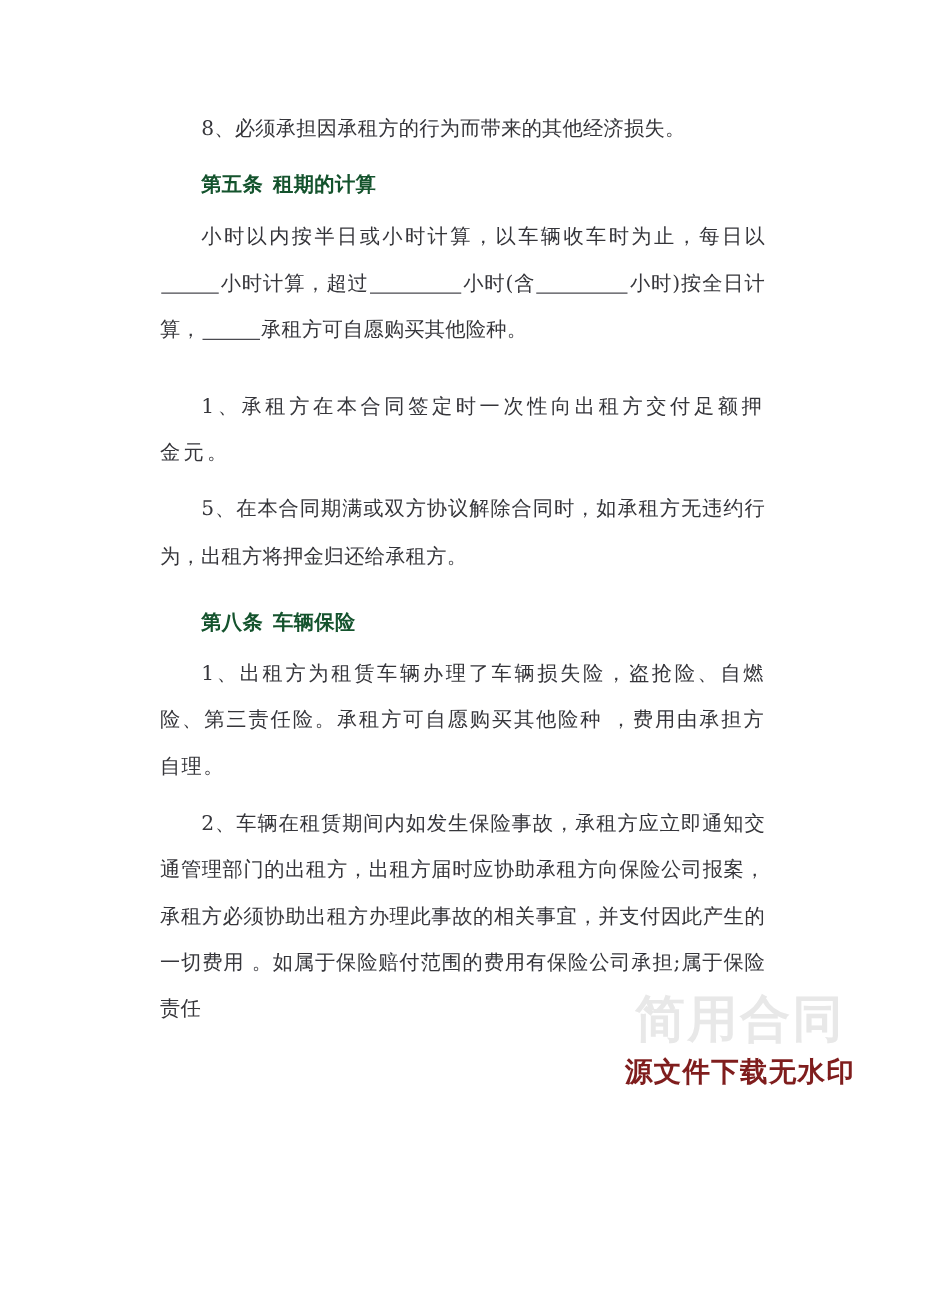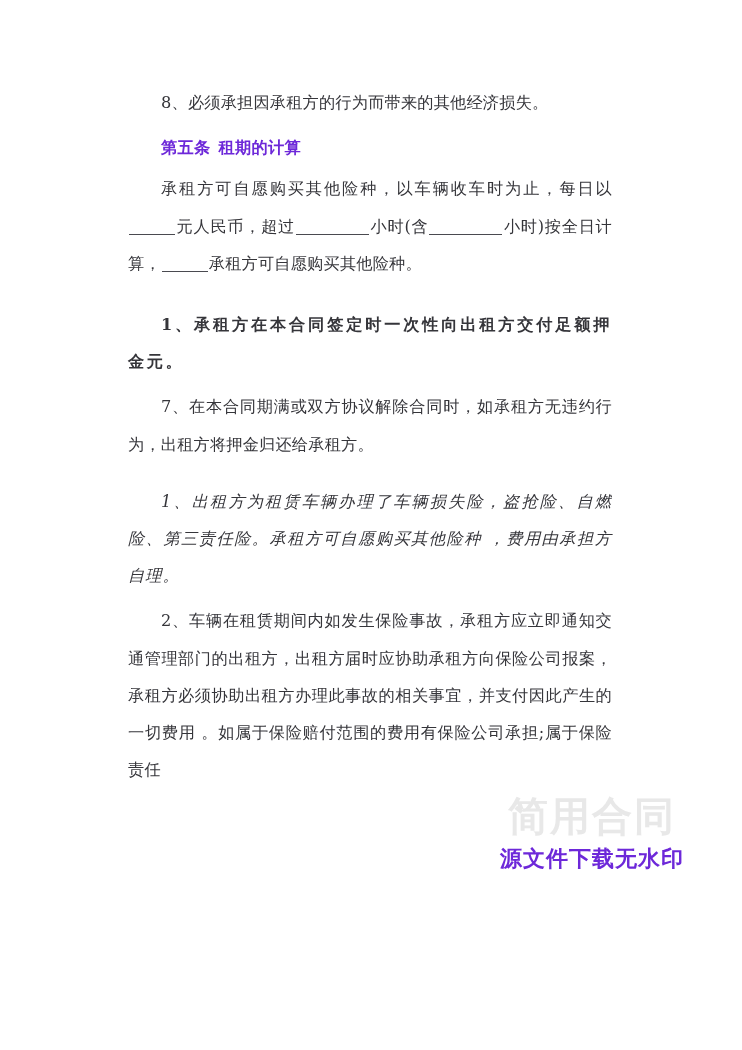--- a/index.html
+++ b/index.html
@@ -34,21 +34,21 @@
     margin: 0 0 0 0;
     letter-spacing: 0.2px;
     font-weight: 400;
   }
   .para.indent {
     text-indent: 33px;
   }
   .heading {
     font-size: 16.2px;
     line-height: 37.2px;
-    color: #6d28d9;
+    color: #14532d;
     font-weight: 700;
     text-indent: 33px;
     margin: 0;
     letter-spacing: 0.3px;
     font-family: "DejaVu Sans", "Liberation Sans", sans-serif;
   }
   .heading .htitle {
     margin-left: 8px;
   }
   
@@ -63,25 +63,23 @@
     height: 15px;
     margin: 0 1px;
   }
   .blank.w4 { width: 46px; }
   .blank.w6 { width: 73px; }
   .blank.w8 { width: 86px; }
 
   
   .wide {
     letter-spacing: 2.6px;
-    font-weight: bold;
   }
   .wide2 {
     letter-spacing: 1.1px;
-    font-style: italic;
   }
 
   
   .watermark {
     position: absolute;
     right: 24px;
     bottom: 32px;
     width: 252px;
     text-align: center;
     user-select: none;
@@ -93,21 +91,21 @@
     font-weight: 700;
     color: #e8e8e8;
     letter-spacing: 2px;
     line-height: 46px;
     white-space: nowrap;
   }
   .wm-sub {
     font-family: "DejaVu Sans", "Liberation Sans", sans-serif;
     font-size: 22px;
     font-weight: 700;
-    color: #6d28d9;
+    color: #7f1d1d;
     letter-spacing: 1px;
     line-height: 30px;
     margin-top: 5px;
     white-space: nowrap;
   }
 </style>
 </head>
 <body>
 
 <div class="page">
@@ -115,44 +113,45 @@
   <div class="doc-body">
 
     <p class="para indent">8、必须承担因承租方的行为而带来的其他经济损失。</p>
 
     <div class="gap-md"></div>
 
     <p class="heading"><span>第五条</span><span class="htitle">租期的计算</span></p>
 
     <div class="gap-sm"></div>
 
-    <p class="para indent"><span>承租方可自愿购买其他险种，以车辆收车时为止，每日以</span><span class="blank w4"></span><span>元人民币，超过</span><span class="blank w6"></span><span>小时(含</span><span class="blank w6"></span><span>小时)按全日计算，</span><span class="blank w4"></span><span>承租方可自愿购买其他险种。</span></p>
+    <p class="para indent"><span>小时以内按半日或小时计算，以车辆收车时为止，每日以</span><span class="blank w4"></span><span>小时计算，超过</span><span class="blank w6"></span><span>小时(含</span><span class="blank w6"></span><span>小时)按全日计算，</span><span class="blank w4"></span><span>承租方可自愿购买其他险种。</span></p>
 
     <div class="gap-md"></div>
 
 
     <div class="gap-sm"></div>
 
 
     <div class="gap-md"></div>
 
 
     <div class="gap-sm"></div>
 
     <p class="para indent wide">1、承租方在本合同签定时一次性向出租方交付足额押金元。</p>
 
     <div class="gap-md"></div>
 
-    <p class="para indent">7、在本合同期满或双方协议解除合同时，如承租方无违约行为，出租方将押金归还给承租方。</p>
+    <p class="para indent">5、在本合同期满或双方协议解除合同时，如承租方无违约行为，出租方将押金归还给承租方。</p>
 
     <div class="gap-md"></div>
 
 
     <div class="gap-md"></div>
 
+    <p class="heading"><span>第八条</span><span class="htitle">车辆保险</span></p>
 
     <div class="gap-sm"></div>
 
     <p class="para indent wide2">1、出租方为租赁车辆办理了车辆损失险，盗抢险、自燃险、第三责任险。承租方可自愿购买其他险种 ，费用由承担方自理。</p>
 
     <div class="gap-md"></div>
 
     <p class="para indent">2、车辆在租赁期间内如发生保险事故，承租方应立即通知交通管理部门的出租方，出租方届时应协助承租方向保险公司报案，承租方必须协助出租方办理此事故的相关事宜，并支付因此产生的一切费用 。如属于保险赔付范围的费用有保险公司承担;属于保险责任</p>
 
   </div>

